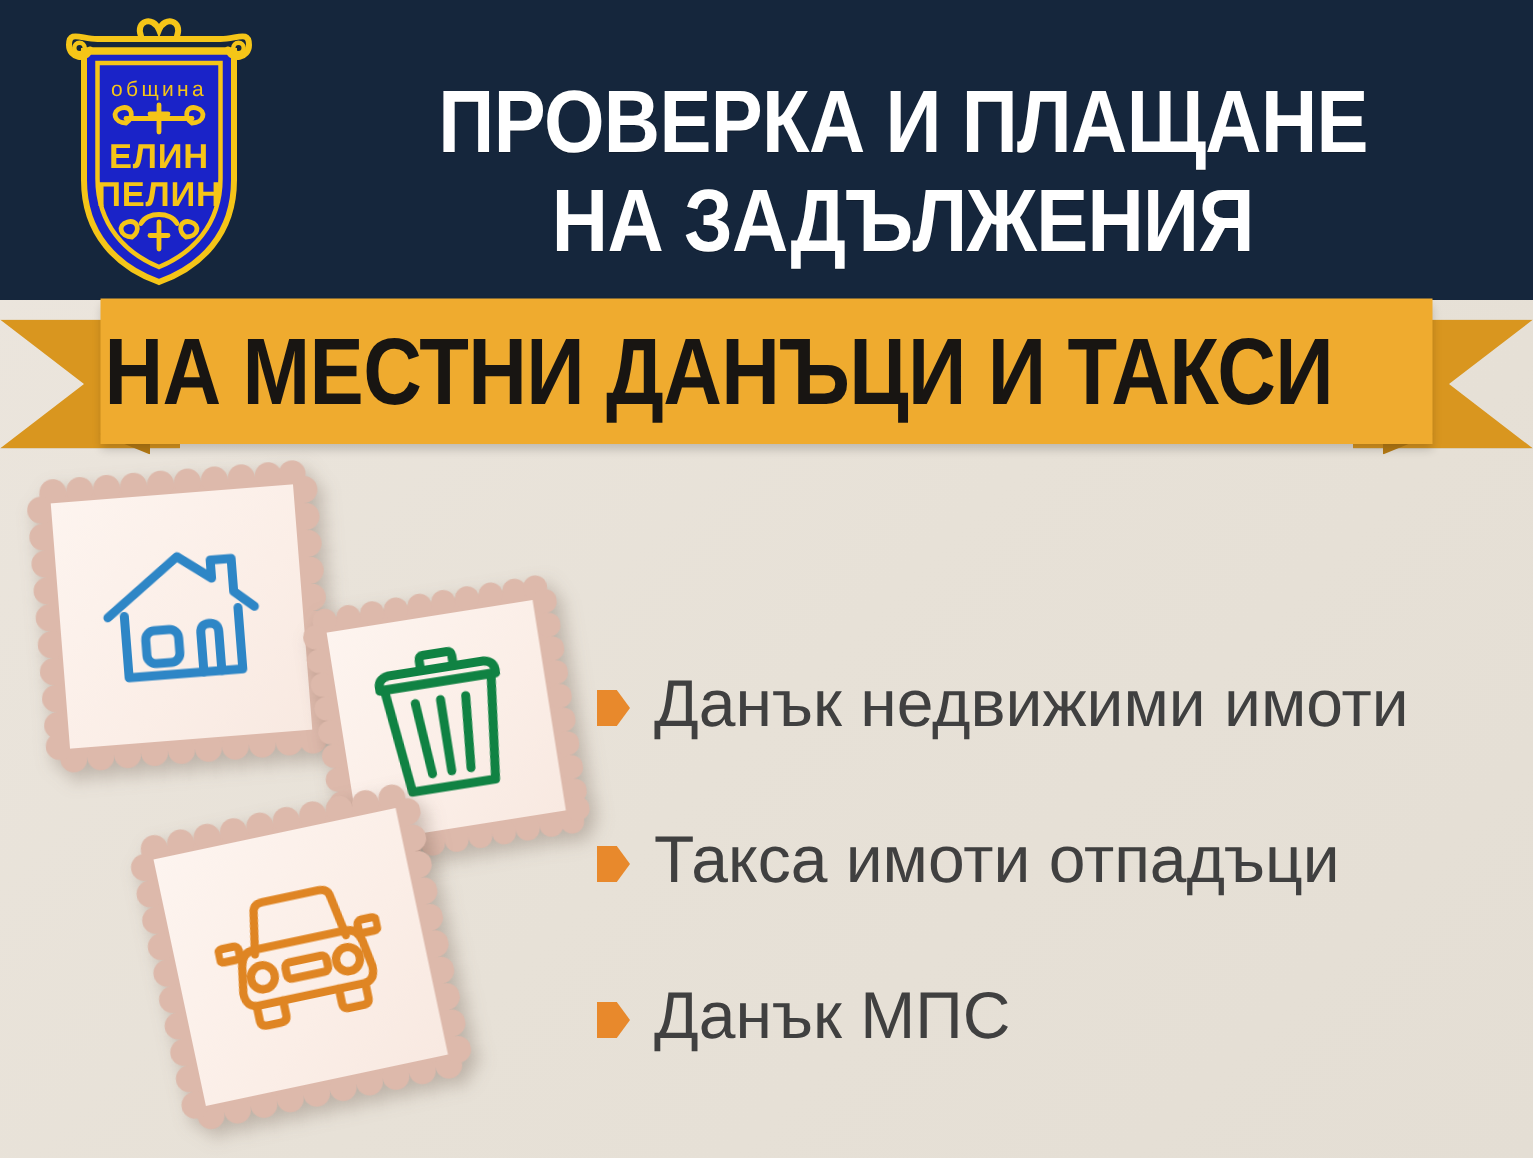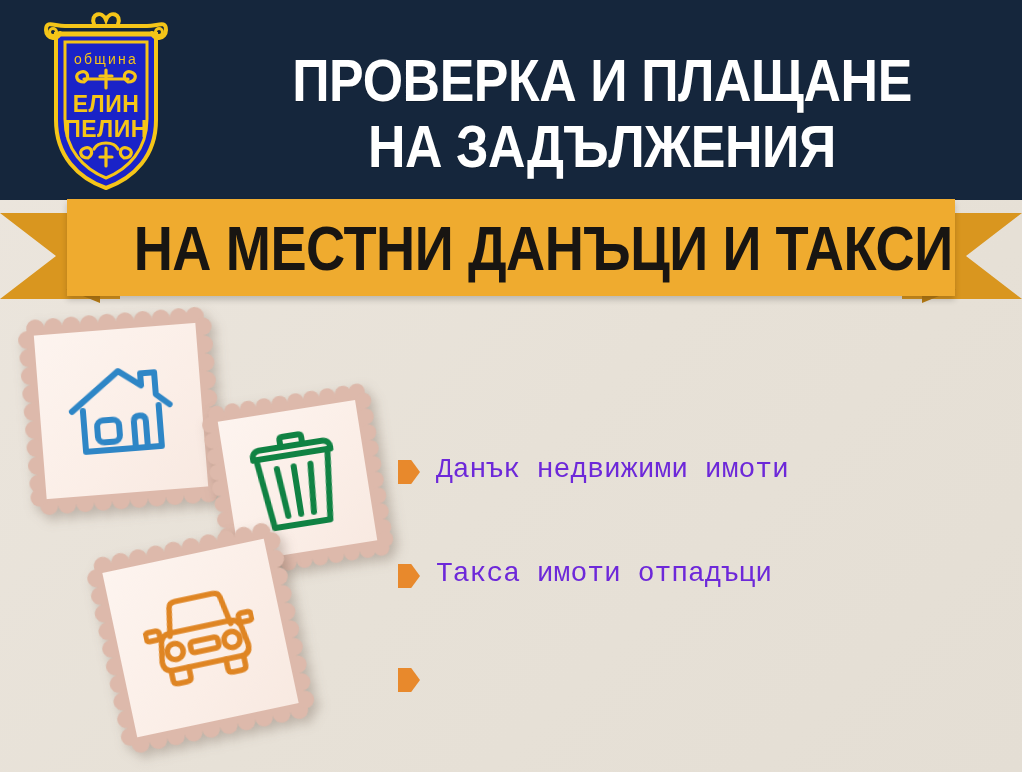--- a/index.html
+++ b/index.html
@@ -126,21 +126,21 @@
   }
   .ribbon-main {
     position: absolute;
     left: 67px;
     top: 0;
     width: 888px;
     height: 97px;
     background: #efab2f;
     display: flex;
     align-items: center;
-    justify-content: flex-start;
+    justify-content: flex-end;
     box-shadow: 0 4px 6px rgba(0,0,0,0.18);
   }
   .ribbon-text {
     color: #181512;
     font-family: "Liberation Sans Narrow", "Liberation Sans", sans-serif;
     font-weight: 700;
     font-size: 63px;
     letter-spacing: -0.5px;
     white-space: nowrap;
     transform: scaleX(0.86);
@@ -189,23 +189,23 @@
     flex: 0 0 auto;
     width: 22px;
     height: 24px;
     margin-right: 16px;
     margin-top: 4px;
     background: #e8892c;
     clip-path: polygon(0 0, 60% 0, 100% 50%, 60% 100%, 0 100%);
     filter: drop-shadow(1px 1px 1px rgba(0,0,0,0.15));
   }
   .bullet-label {
-    color: #6d28d9;
-    font-family: Liberation Mono, monospace;
-    font-size: 28px;
+    color: #404040;
+    font-family: Liberation Sans, sans-serif;
+    font-size: 44px;
     font-weight: 400;
     line-height: 1.05;
     white-space: nowrap;
   }
 </style>
 </head>
 <body>
 
 <div id="poster">
 
@@ -482,17 +482,18 @@
       <span class="bullet-label">Данък недвижими имоти</span>
     </div>
 
     <div class="bullet-item">
       <span class="bullet-marker"></span>
       <span class="bullet-label">Такса имоти отпадъци</span>
     </div>
 
     <div class="bullet-item">
       <span class="bullet-marker"></span>
+      <span class="bullet-label">Данък МПС</span>
     </div>
 
   </div>
 
 </div>
 
 </body></html>

